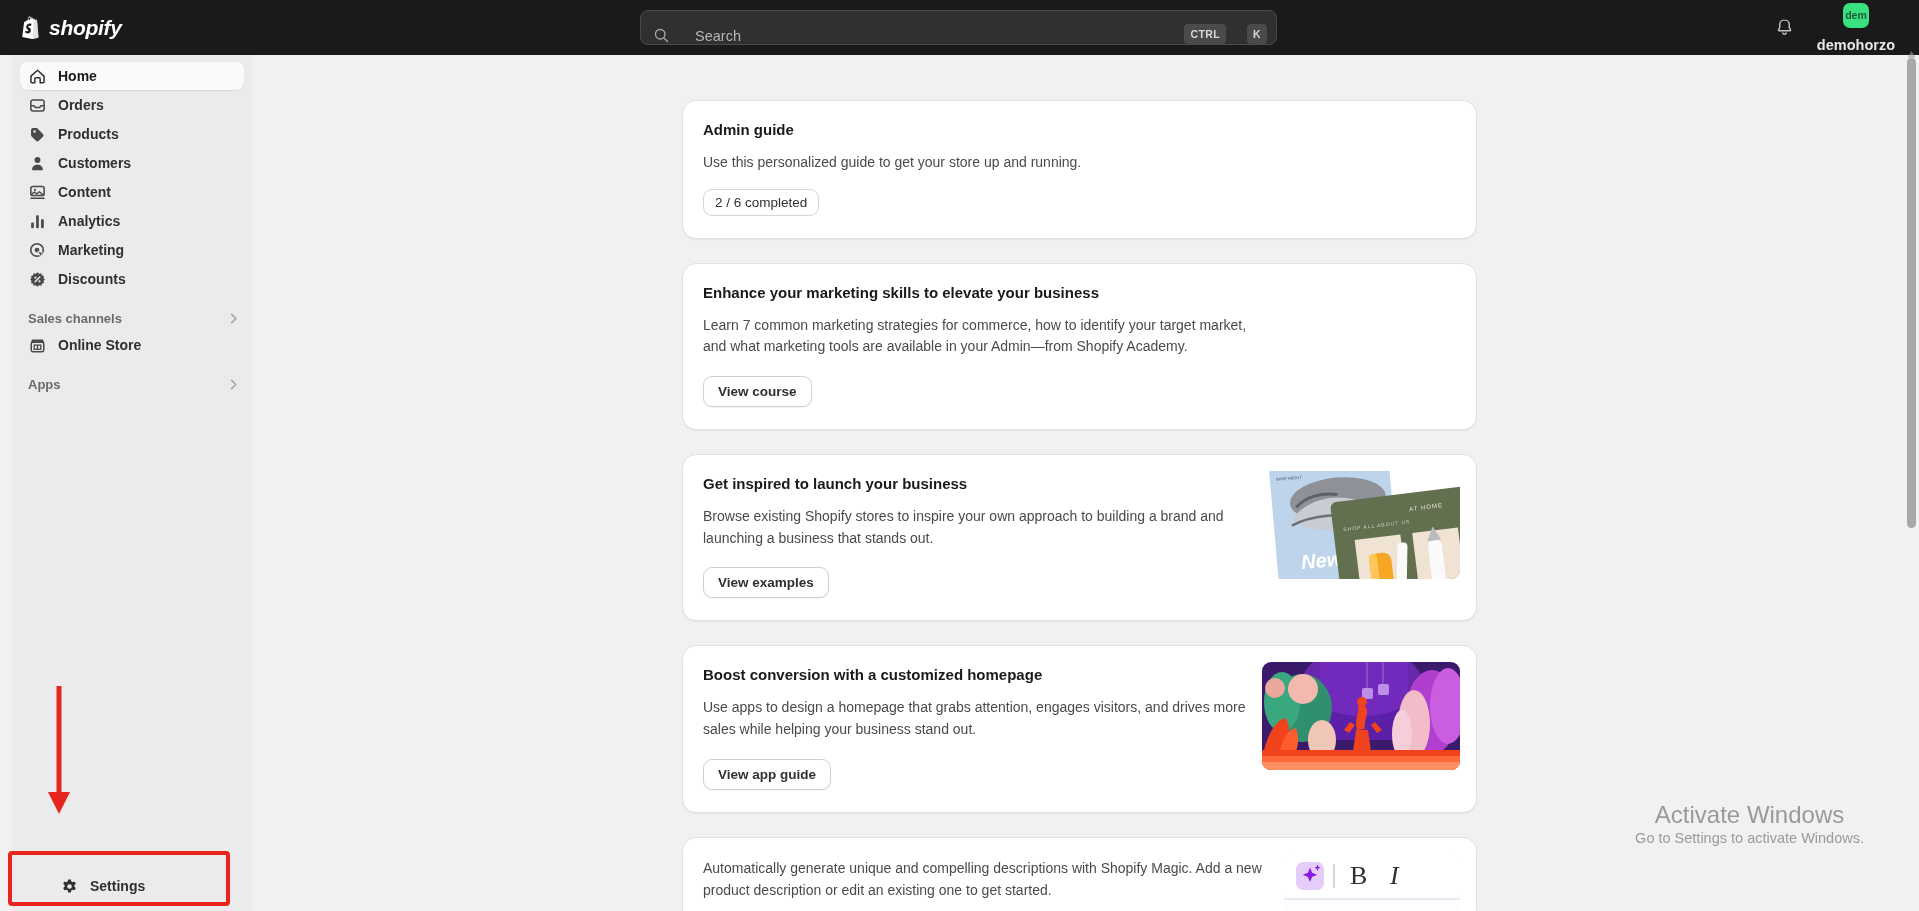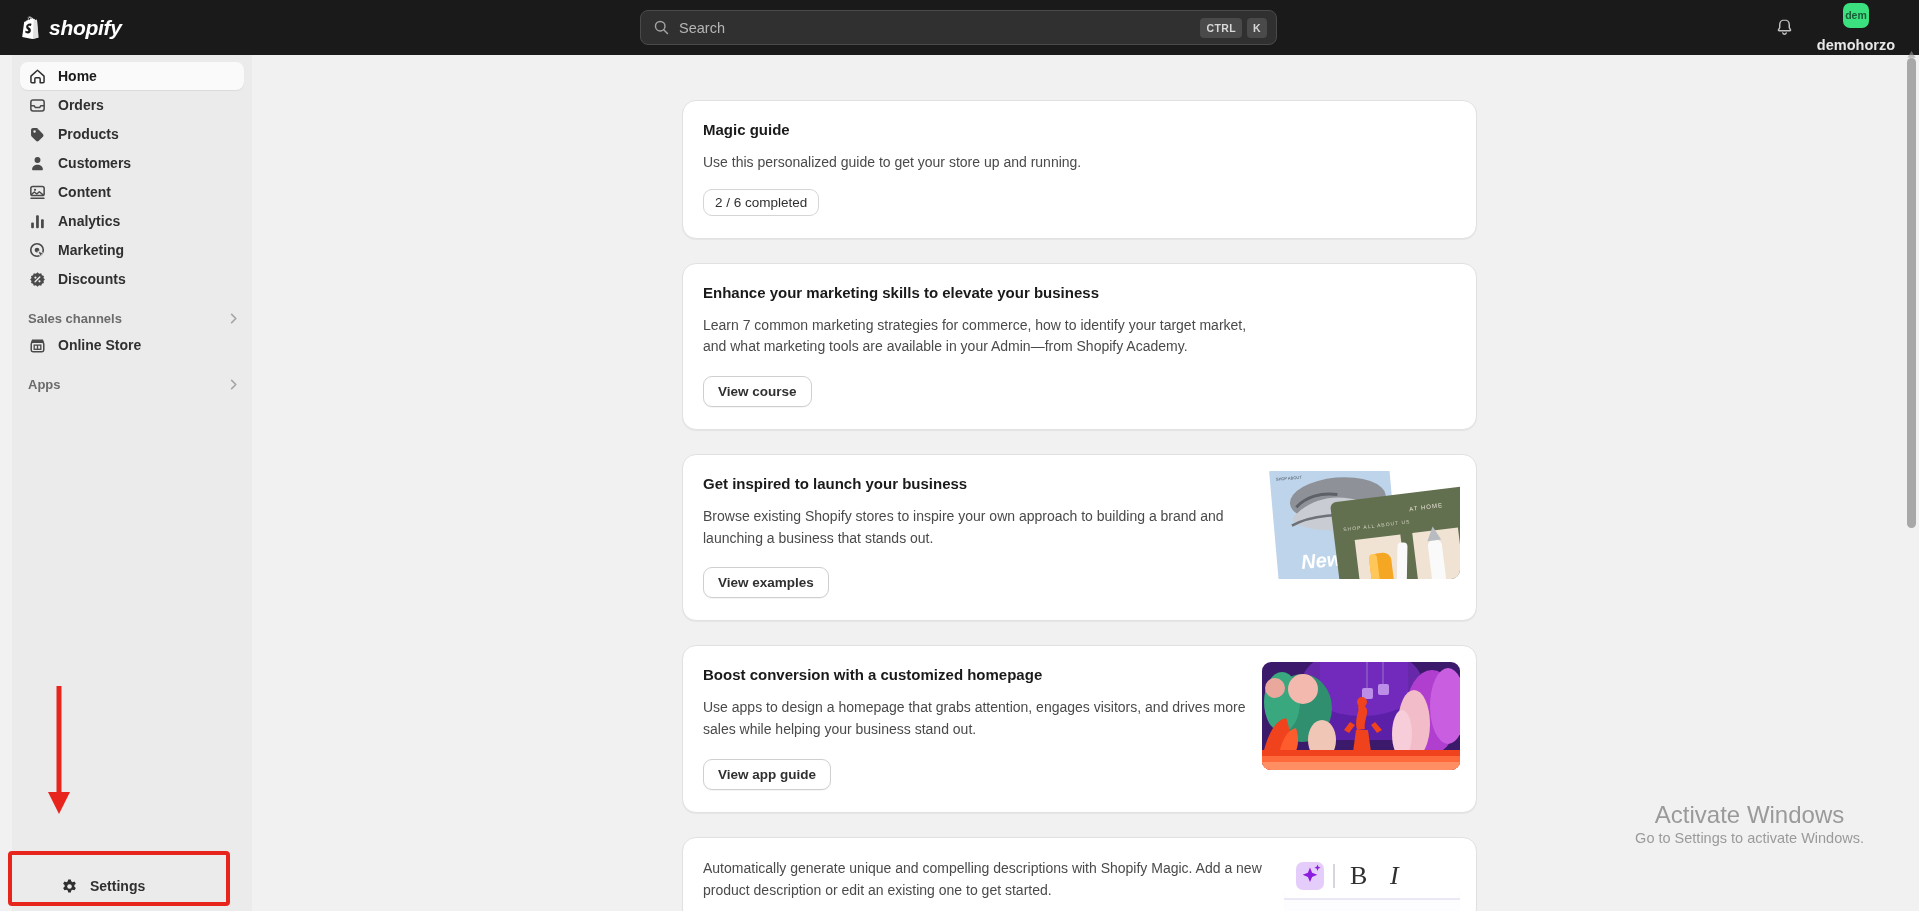--- a/index.html
+++ b/index.html
@@ -27,21 +27,21 @@
     font-weight: bold; letter-spacing: -0.3px;
   }
   .search-wrap {
     position: absolute; left: 640px; top: 10px;
     width: 637px; height: 35px;
   }
   .search-box {
     width: 100%; height: 100%;
     background: #303030; border: 1px solid #4a4a4a;
     border-radius: 8px;
-    display: flex; align-items: center; padding: 0 9px 0 12px;
+    display: flex; align-items: flex-end; padding: 0 9px 0 12px; gap: 16px;
   }
   .search-icon { width: 17px; height: 17px; flex: none; opacity: .75; }
   .search-input {
     flex: 1; background: transparent; border: none; outline: none;
     color: #b5b5b5; font-size: 14.5px; margin-left: 9px;
     font-family: "Liberation Sans", sans-serif;
   }
   .search-input::placeholder { color: #b5b5b5; }
   .kbd {
     background: #4a4a4a; color: #d8d8d8;
@@ -314,21 +314,21 @@
 <svg class="anno-arrow" width="26" height="130" viewBox="0 0 26 130">
   <line x1="13" y1="0" x2="13" y2="108" stroke="#e8251c" stroke-width="5"></line>
   <polygon points="13,128 2,106 24,106" fill="#e8251c"></polygon>
 </svg>
 <div class="anno-box"></div>
 
 <div class="main">
   <div class="col">
 
     <div class="card">
-      <div class="card-title">Magic guide</div>
+      <div class="card-title">Admin guide</div>
       <div class="card-text">Use this personalized guide to get your store up and running.</div>
       <span class="badge">2 / 6 completed</span>
     </div>
 
     <div class="card">
       <div class="card-title">Enhance your marketing skills to elevate your business</div>
       <div class="card-text">Learn 7 common marketing strategies for commerce, how to identify your target market, and what marketing tools are available in your Admin—from Shopify Academy.</div>
       <button class="btn">View course</button>
     </div>
 

